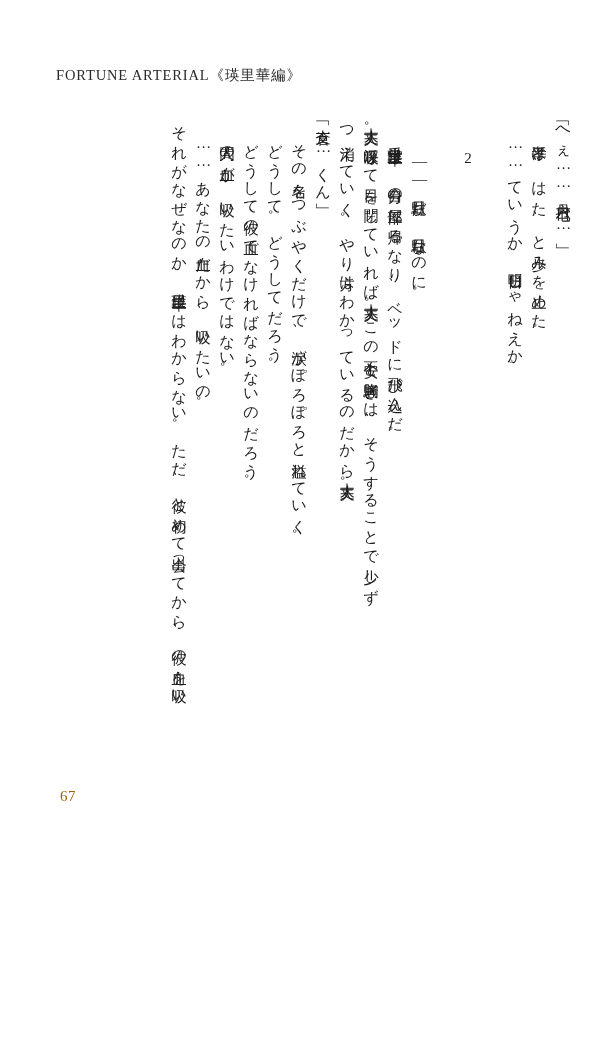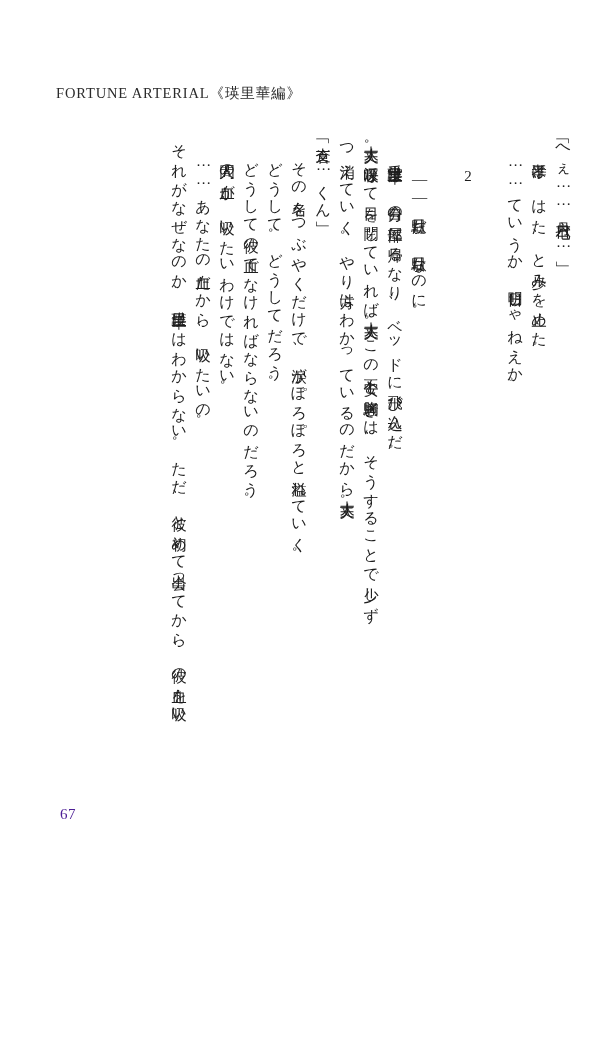--- a/index.html
+++ b/index.html
@@ -13,40 +13,39 @@
     font-family: "Liberation Serif", "DejaVu Serif", serif;
     color: #1a1a1a;
     overflow: hidden;
     position: relative;
   }
   .page {
     position: absolute;
     inset: 0;
     width: 615px;
     height: 827px;
-    margin-top: 18px;
   }
   
   .running-header {
     position: absolute;
     top: 66px;
     left: 56px;
     font-size: 14.5px;
     letter-spacing: 0.06em;
     color: #2a2a2a;
     white-space: nowrap;
     font-family: "Liberation Serif", "DejaVu Serif", serif;
   }
   
   .folio {
     position: absolute;
     left: 60px;
     bottom: 22px;
     font-size: 15px;
-    color: #4c1d95;
+    color: #a16207;
     letter-spacing: 0.04em;
   }
   
   .body-area {
     position: absolute;
     top: 116px;
     left: 48px;
     right: 44px;
     height: 880px;
     display: flex;

